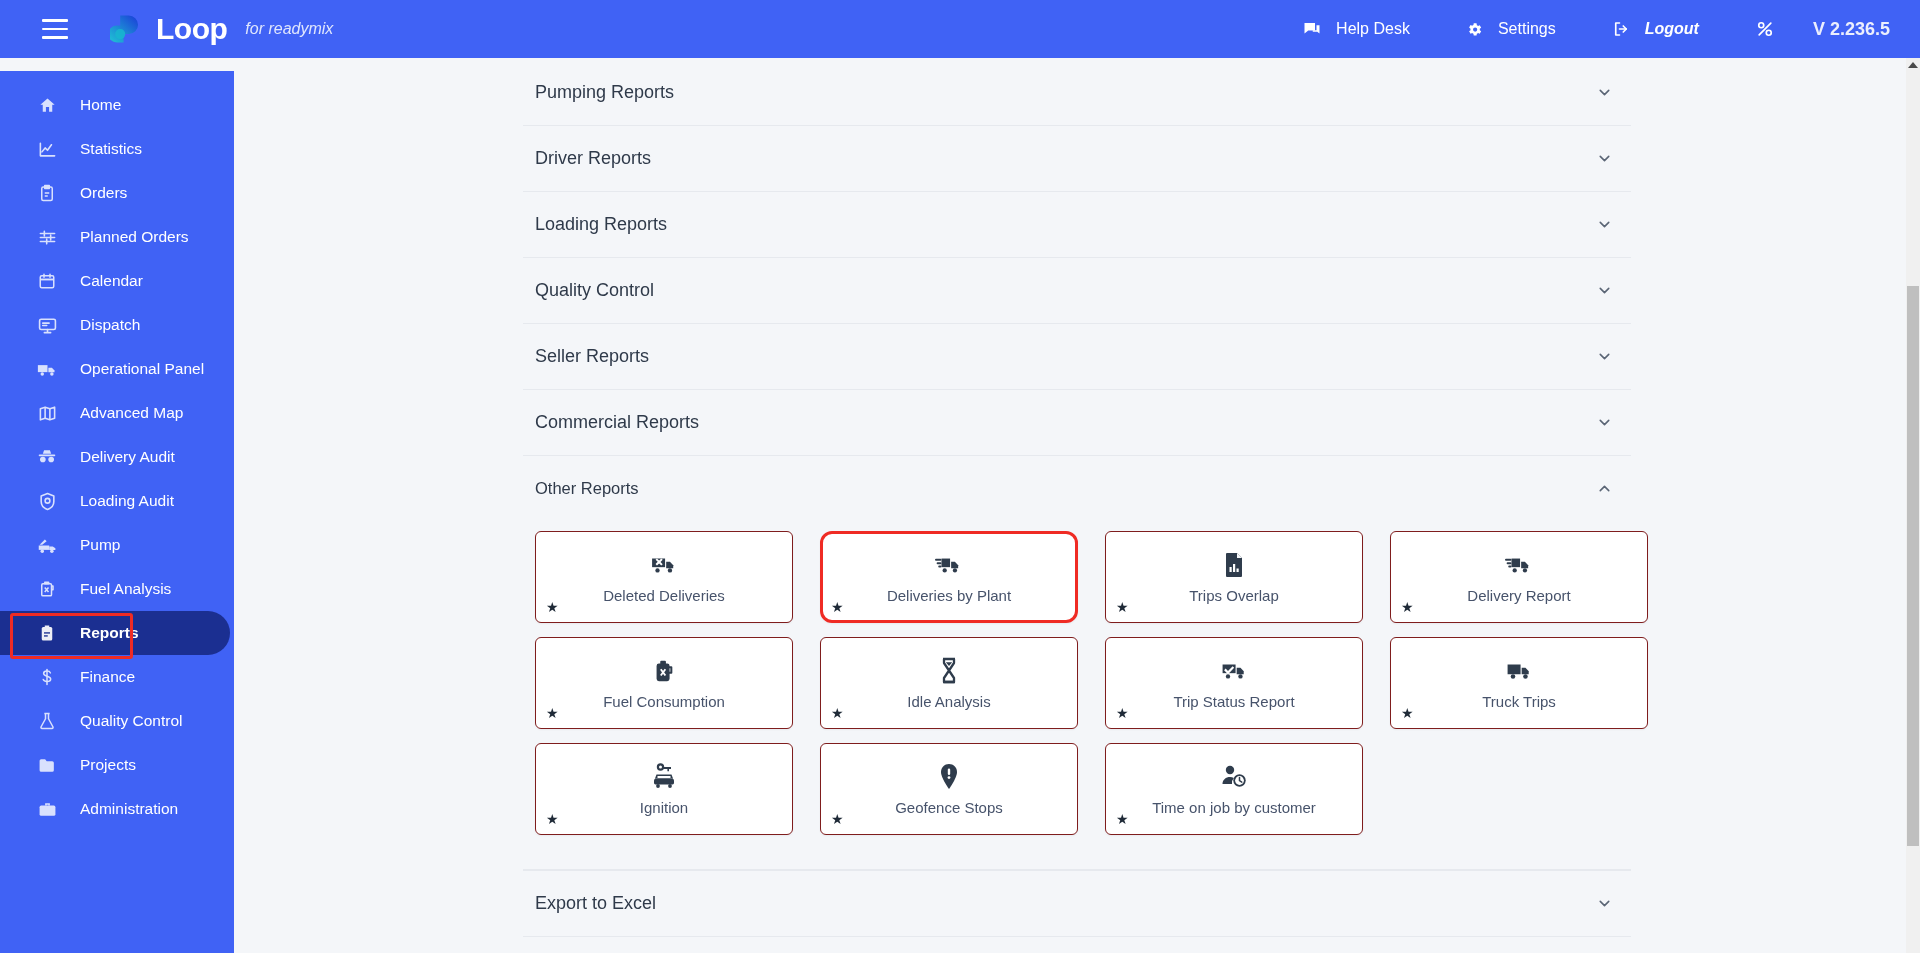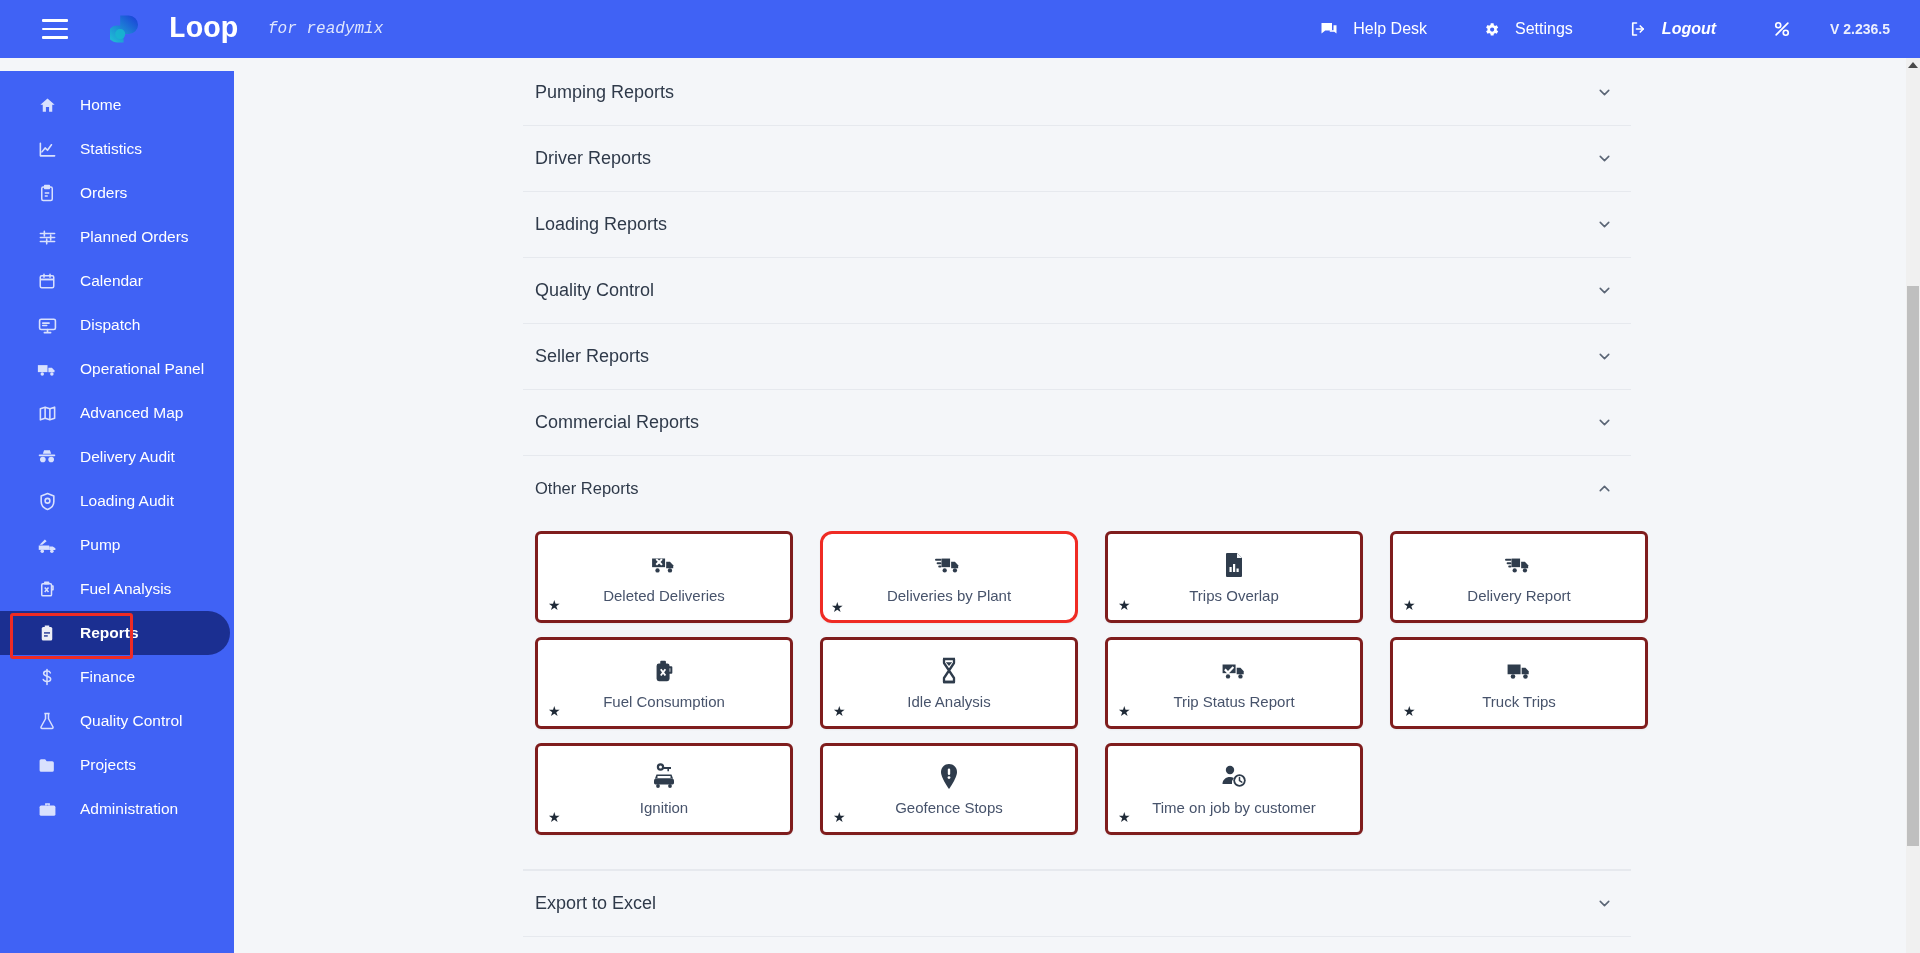--- a/index.html
+++ b/index.html
@@ -19,41 +19,41 @@
     z-index: 30;
   }
   .hamburger {
     width: 26px; height: 20px;
     margin-left: 42px; margin-right: 42px;
     display: flex; flex-direction: column; justify-content: space-between;
     cursor: pointer;
   }
   .hamburger span { display: block; height: 2.6px; background: #fff; border-radius: 1px; }
 
-  .brand { display: flex; align-items: center; gap: 24px; font-family: Liberation Mono, monospace; }
+  .brand { display: flex; align-items: center; gap: 12px; }
   .brand-mark { width: 34px; height: 34px; }
   .brand-name {
     color: #fff; font-size: 30px; font-weight: 700; letter-spacing: -0.5px;
     line-height: 1;
   }
   .brand-sub {
     color: #dfe6fd; font-size: 16px; font-style: italic; font-weight: 400;
     margin-left: 6px;
   }
 
   .topnav { margin-left: auto; display: flex; align-items: center; }
   .topnav-item {
     display: flex; align-items: center; gap: 15px;
     color: #fff; font-size: 16px;
     padding: 0 28px; cursor: pointer; white-space: nowrap;
   }
   .topnav-item.italicbold { font-style: italic; font-weight: 700; }
   .topnav-icon { display: inline-flex; align-items: center; }
   .version {
-    color: #eceffd; font-size: 14px; font-weight: 700;
+    color: #eceffd; font-size: 18px; font-weight: 700;
     padding-right: 30px; padding-left: 10px; white-space: nowrap;
   }
 
   
   .sidebar {
     position: absolute; top: 71px; left: 0;
     width: 234px; height: 895px;
     background: #4062f5;
     padding-top: 12px;
     z-index: 20;
@@ -116,21 +116,21 @@
   .grid {
     display: grid;
     grid-template-columns: repeat(4, 258px);
     gap: 14px 27px;
     padding: 10px 0 34px 12px;
   }
   .card {
     position: relative;
     height: 92px;
     background: #fff;
-    border: 3px solid #7f1d1d;
+    border: 1px solid #7f1d1d;
     border-radius: 6px;
     display: flex; flex-direction: column;
     align-items: center; justify-content: center;
     cursor: pointer;
     box-shadow: 0 1px 2px rgba(16,24,40,0.05);
   }
   .card.highlight {
     border: 3px solid #ef2b24;
     border-radius: 12px;
   }

